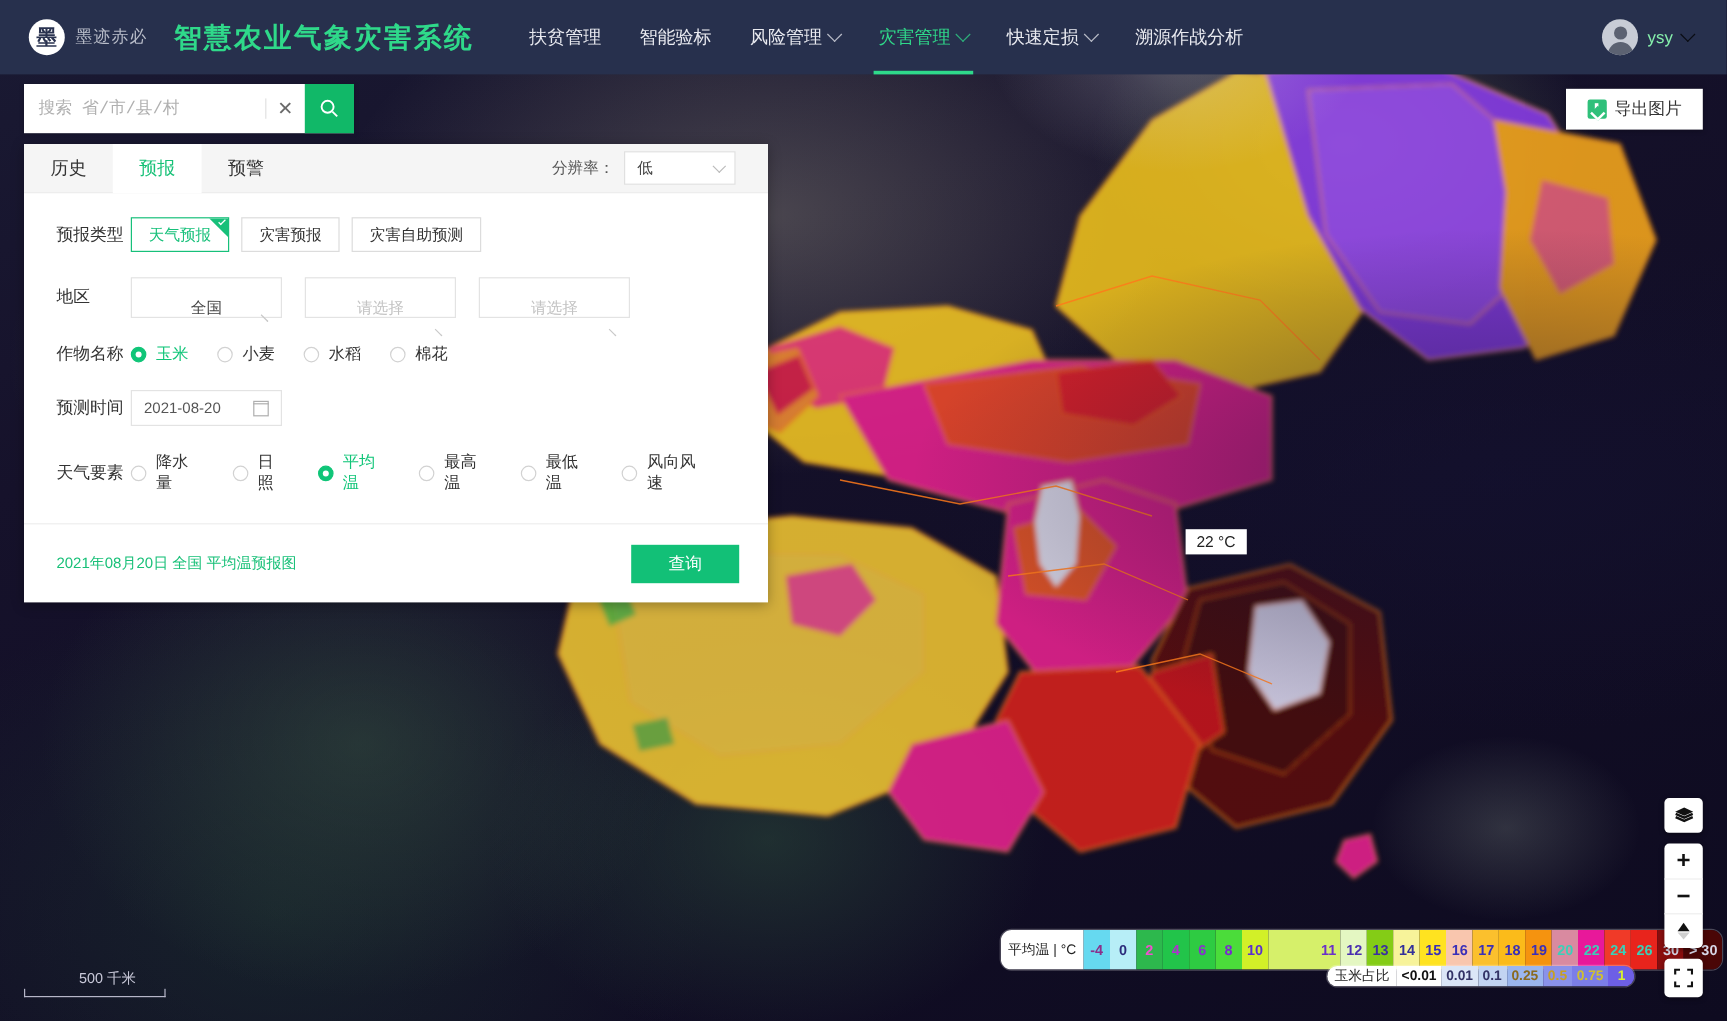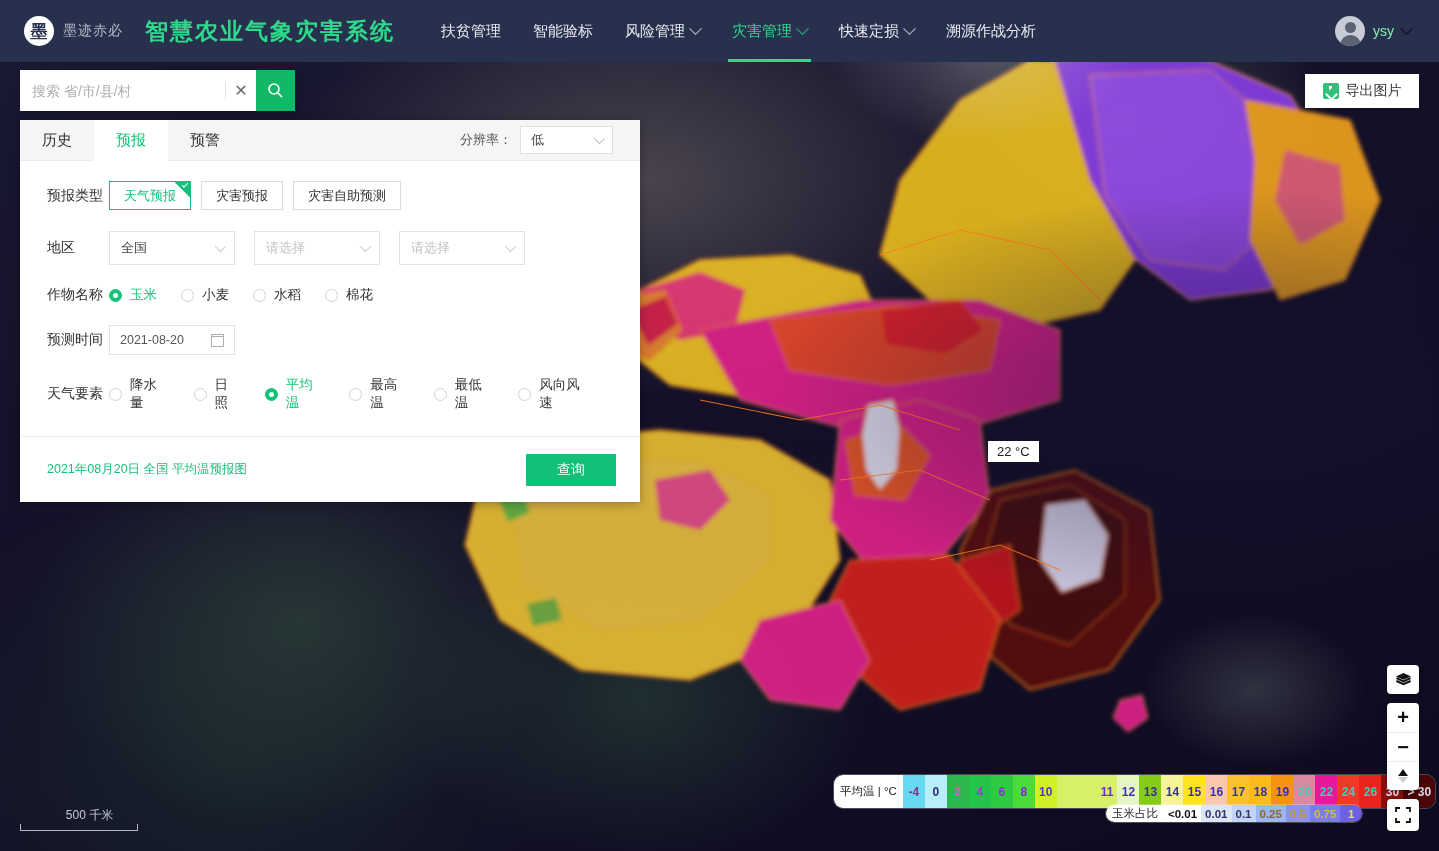--- a/index.html
+++ b/index.html
@@ -67,21 +67,21 @@
   .user-name { color:#86efac; font-size:14px;}
 
   
   #search-bar {
     position:absolute; top:70px; left:20px; width:275px; height:41px;
     background:#fff; display:flex; align-items:center; z-index:40;
     box-shadow:0 1px 4px rgba(0,0,0,.25);
   }
   #search-input {
     flex:1; border:0; outline:0; height:100%; padding:0 12px;
-    font-size:14px; color:#6d28d9; font-family:Liberation Sans, sans-serif; background:transparent;
+    font-size:14px; color:#6d28d9; font-family:Liberation Mono, monospace; background:transparent;
   }
   #search-input::placeholder{ color:#b0b0b0; }
   .sep { width:1px; height:17px; background:#e2e2e2; }
   .clear-btn {
     width:38px; height:100%; display:flex; align-items:center; justify-content:center;
     cursor:pointer; color:#6a6a6a; font-size:16px;
   }
   .search-btn {
     width:49px; height:41px; background:#11b868; display:flex;
     align-items:center; justify-content:center; cursor:pointer;
@@ -136,21 +136,21 @@
     background:#17c07a; transform:rotate(45deg);
   }
   .seg .tick{
     position:absolute; right:2px; top:1px; width:6px; height:3px;
     border-left:1.4px solid #fff; border-bottom:1.4px solid #fff;
     transform:rotate(-45deg); z-index:2;
   }
   .sel-box{
     width:126px; height:30px; border:1px solid #e3e3e3; background:#fff;
     display:flex; align-items:center; padding:16px 11px; font-size:13px; color:#444;
-    margin-right:19px; cursor:pointer;
+    margin-right:19px; cursor:pointer;flex-direction:column;
   }
   .sel-box.placeholder{ color:#c3c3c3;gap:12px; }
   .sel-box .arrow{ width:8px;height:8px;border-right:1.4px solid #c9c9c9;border-bottom:1.4px solid #c9c9c9;
     transform:rotate(45deg) translateY(-2px); margin-left:auto;}
   .radio-item{ display:flex; align-items:center; gap:8px; margin-right:24px; cursor:pointer; }
   .radio{
     width:13px;height:13px;border-radius:50%;border:1px solid #d2d2d2;background:#fff; flex:none;
     display:flex;align-items:center;justify-content:center;
   }
   .radio.on{ border-color:#10c578; background:#10c578; }

